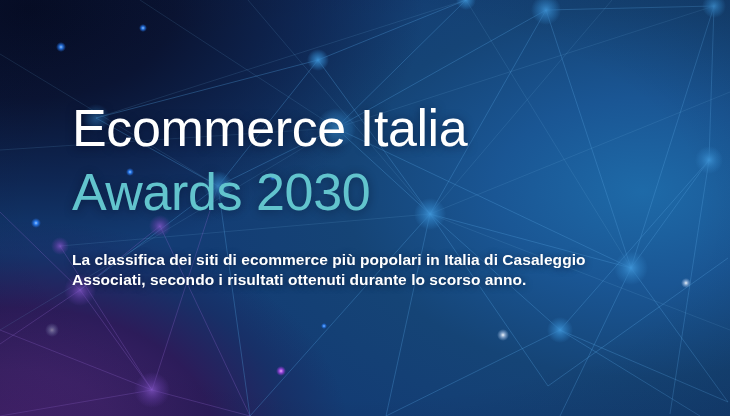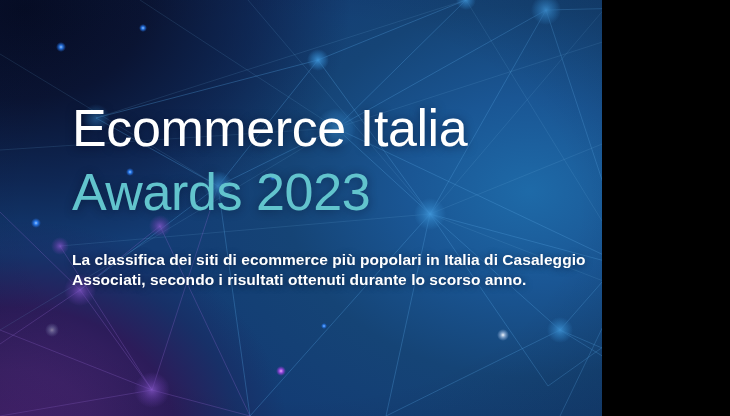--- a/index.html
+++ b/index.html
@@ -2,21 +2,21 @@
 <html><head>
 <meta charset="utf-8">
 <style>
   html, body {
     margin: 0;
     padding: 0;
     background: #000;
   }
   #banner {
     position: relative;
-    width: 602px;
+    width: 730px;
     height: 416px;
     overflow: hidden;
     font-family: "Liberation Sans", sans-serif;
     -webkit-font-smoothing: antialiased;
   }
 
   
   .bg-base {
     position: absolute;
     inset: 0;
@@ -224,17 +224,17 @@
       <circle cx="686" cy="283" r="5" fill="url(#sparkWhite)"></circle>
       <circle cx="52" cy="330" r="7" fill="url(#sparkWhite)" opacity="0.45"></circle>
       <circle cx="324" cy="326" r="3" fill="url(#sparkBlue)"></circle>
     </g>
   </svg>
 
   <div class="bg-vignette"></div>
 
   <div class="copy">
     <h1 class="headline-1">Ecommerce Italia</h1>
-    <h1 class="headline-2">Awards 2023</h1>
+    <h1 class="headline-2">Awards 2030</h1>
     <p class="subtitle">La classifica dei siti di ecommerce più popolari in Italia di Casaleggio Associati, secondo i risultati ottenuti durante lo scorso anno.</p>
   </div>
 
 </div>
 
 </body></html>

